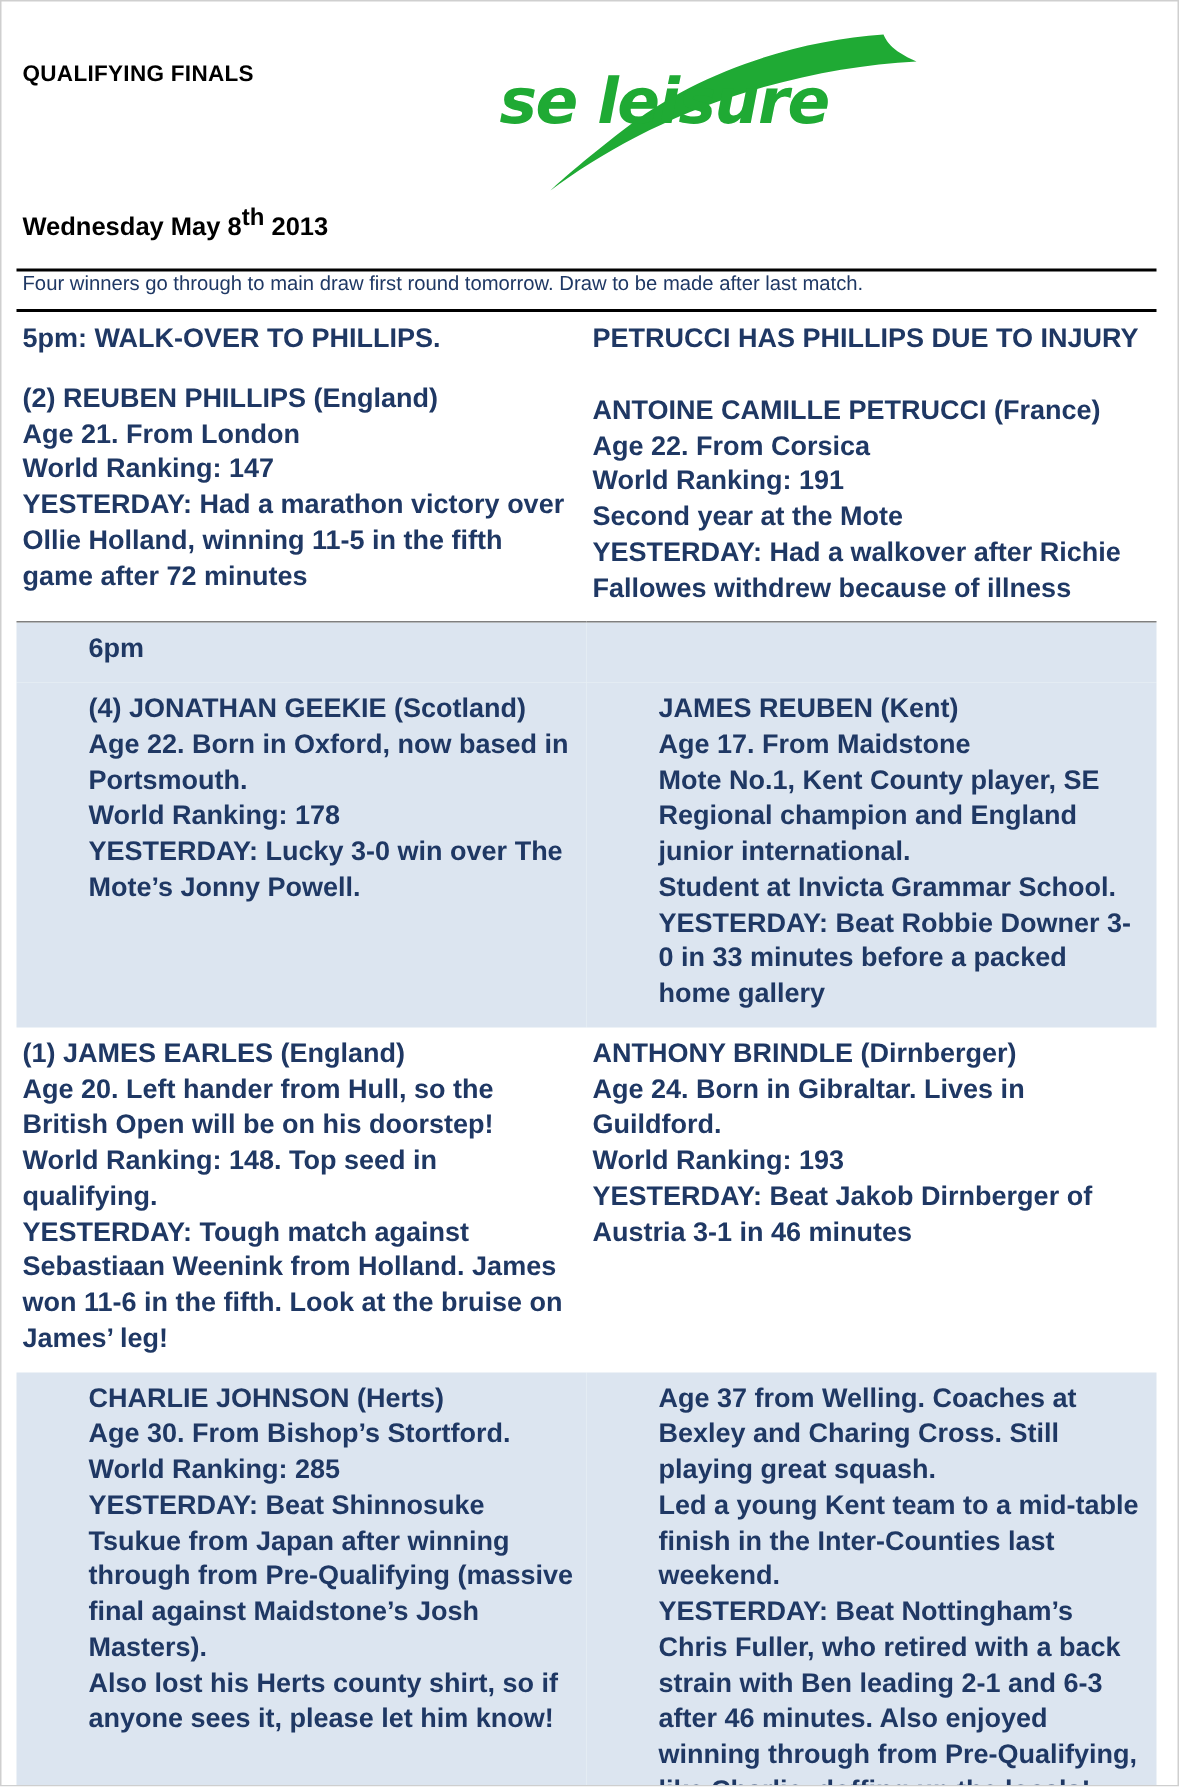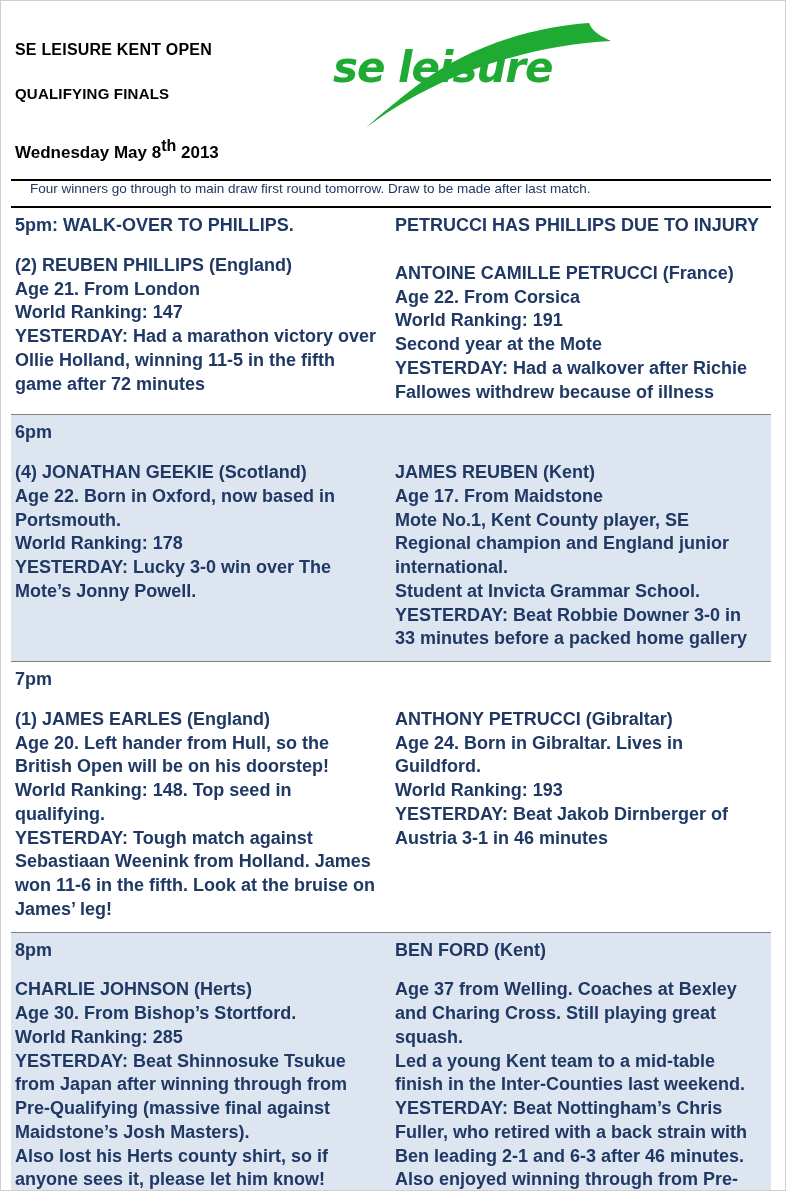--- a/index.html
+++ b/index.html
@@ -88,21 +88,20 @@
     left: 0px;
     top: 0px;
   }
 
   
   .intro {
     font-size: 13.5px;
     color: #1f3864;
     font-weight: normal;
     padding: 0 4px 10px 4px;
-    margin-left: 15px;
   }
   .rule {
     border-top: 2px solid #000000;
   }
 
   
   table.grid {
     width: 100%;
     border-collapse: collapse;
     table-layout: fixed;
@@ -110,20 +109,21 @@
   table.grid td {
     vertical-align: top;
     padding: 6px 8px 10px 4px;
     font-size: 18px;
     line-height: 1.32;
     font-weight: bold;
     color: #1f3864;
   }
   tr.band td {
     background: #dce5f0;
+    padding-left: 48px;
   }
   tr.sep td {
     border-top: 1.5px solid #7f7f7f;
   }
   .slot {
     font-size: 13.2px;
     font-weight: bold;
     color: #1f3864;
   }
   .slot-row td {
@@ -150,21 +150,20 @@
   .col-right { width: 50%; }
 </style>
 </head>
 <body>
 
 <div class="page">
   <div class="inner">
 
     <div class="header">
       <div class="header-left">
-        <div class="title-line1">SE LEISURE KENT OPEN</div>
         <div class="title-line2">QUALIFYING FINALS</div>
       </div>
       <div class="title-date">
         <span>Wednesday May 8</span><sup>th</sup><span> 2013</span>
       </div>
 
       <div class="logo">
         <svg class="logo-swoosh" width="420" height="112" viewBox="0 0 420 112">
           <path d="M296 4 C236 8, 170 30, 122 68 C96 88, 78 104, 74 108 C106 84, 152 58, 206 42 C246 30, 282 24, 318 22 C300 14, 298 8, 296 4 Z" fill="#1faa34"></path>
         </svg>
@@ -227,49 +226,39 @@
             <p class="name">JAMES REUBEN (Kent)</p>
             <div class="cell-note">
               <p>Age 17. From Maidstone</p>
               <p>Mote No.1, Kent County player, SE Regional champion and England junior international.</p>
               <p>Student at Invicta Grammar School.</p>
             </div>
             <p>YESTERDAY: Beat Robbie Downer 3-0 in 33 minutes before a packed home gallery</p>
           </td>
         </tr>
 
-        <tr class="slot-row sep">
-          <td class="slot">7pm</td>
-          <td></td>
-        </tr>
         <tr>
           <td class="cell">
             <p class="name">(1) JAMES EARLES (England)</p>
             <div class="cell-note">
               <p>Age 20. Left hander from Hull, so the British Open will be on his doorstep!</p>
               <p>World Ranking: 148. Top seed in qualifying.</p>
               <p>YESTERDAY: Tough match against Sebastiaan Weenink from Holland. James won 11-6 in the fifth. Look at the bruise on James’ leg!</p>
             </div>
           </td>
           <td class="cell">
-            <p class="name">ANTHONY PETRUCCI (Gibraltar)</p>
+            <p class="name">ANTHONY BRINDLE (Dirnberger)</p>
             <div class="cell-note">
               <p>Age 24. Born in Gibraltar. Lives in Guildford.</p>
               <p>World Ranking: 193</p>
             </div>
             <p>YESTERDAY: Beat Jakob Dirnberger of Austria 3-1 in 46 minutes</p>
           </td>
         </tr>
 
-        <tr class="band slot-row sep">
-          <td class="slot">8pm</td>
-          <td class="cell">
-            <p class="name">BEN FORD (Kent)</p>
-          </td>
-        </tr>
         <tr class="band">
           <td class="cell">
             <p class="name">CHARLIE JOHNSON (Herts)</p>
             <div class="cell-note">
               <p>Age 30. From Bishop’s Stortford.</p>
               <p>World Ranking: 285</p>
               <p>YESTERDAY: Beat Shinnosuke Tsukue from Japan after winning through from Pre-Qualifying (massive final against Maidstone’s Josh Masters).</p>
               <p>Also lost his Herts county shirt, so if anyone sees it, please let him know!</p>
             </div>
           </td>

